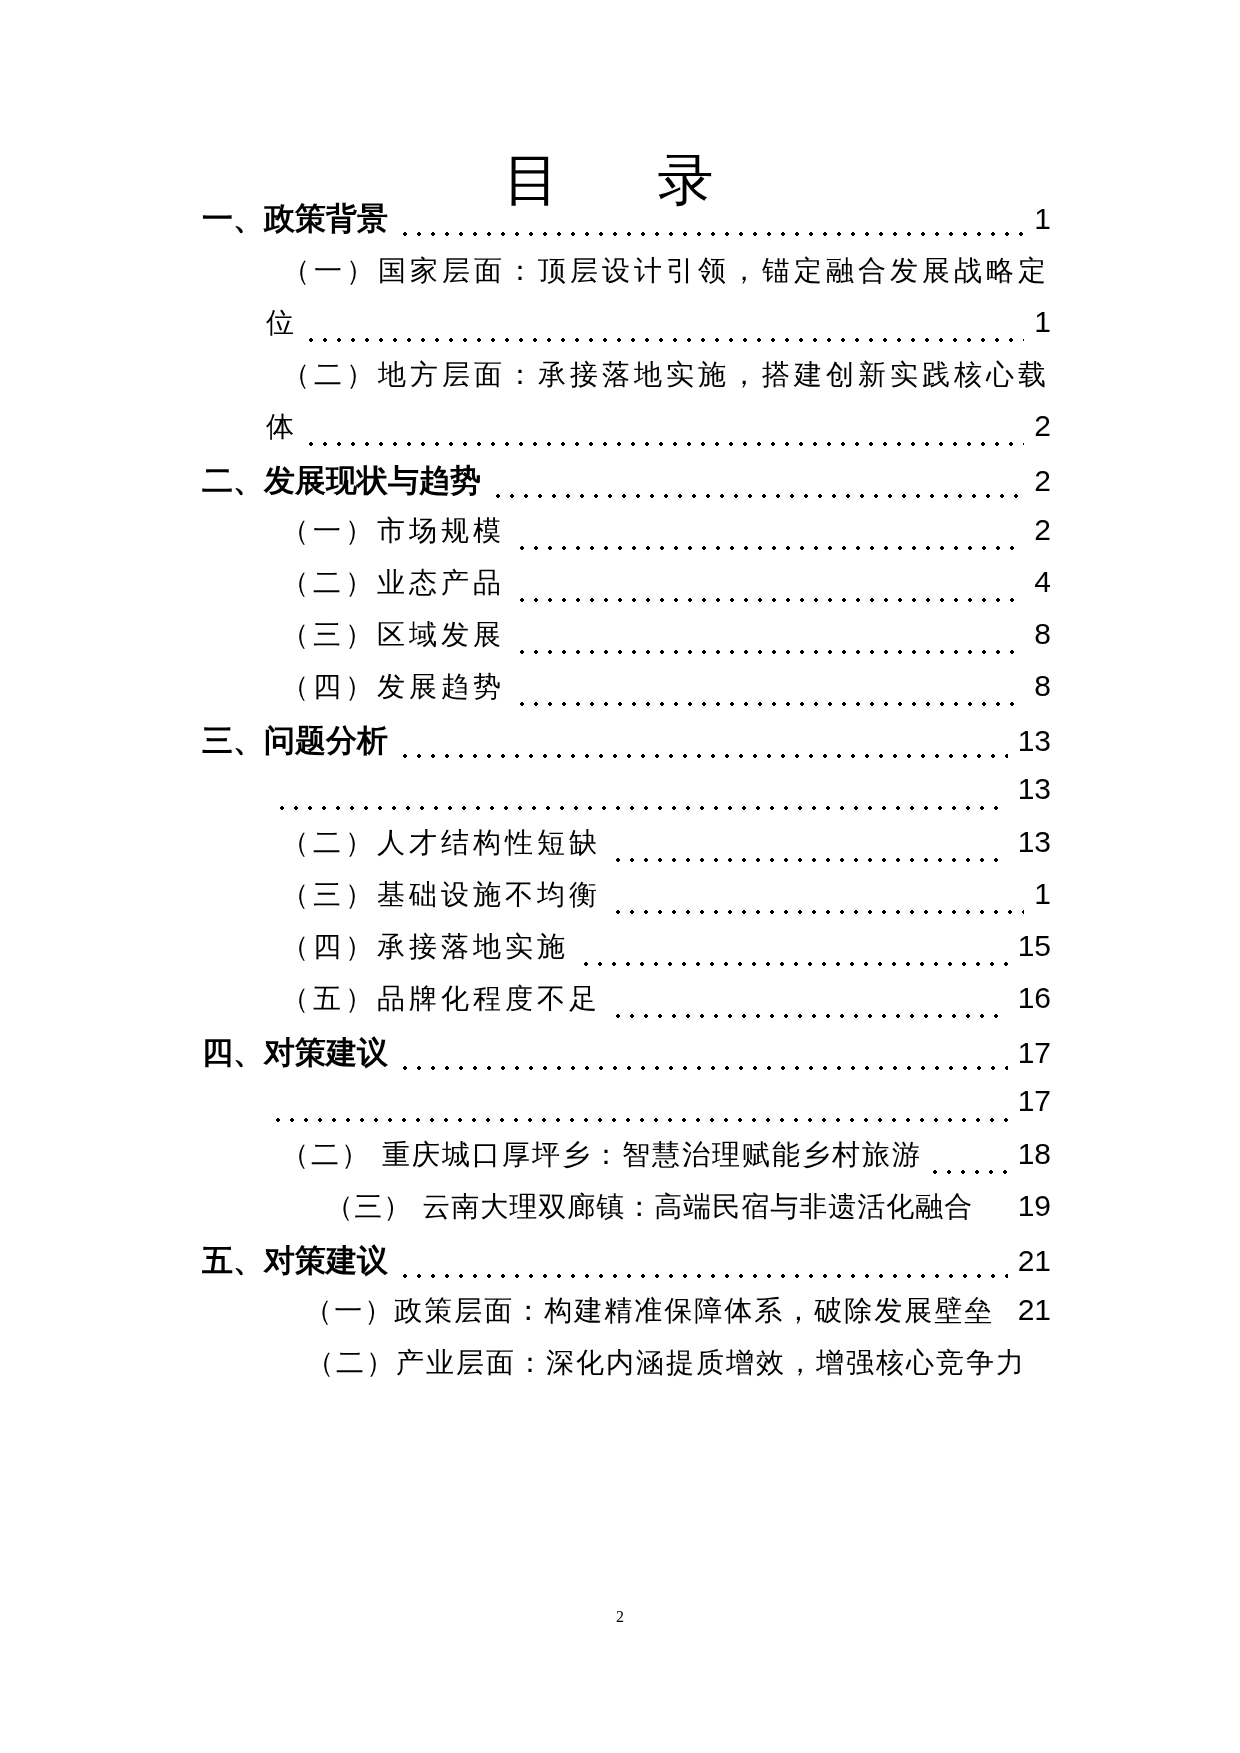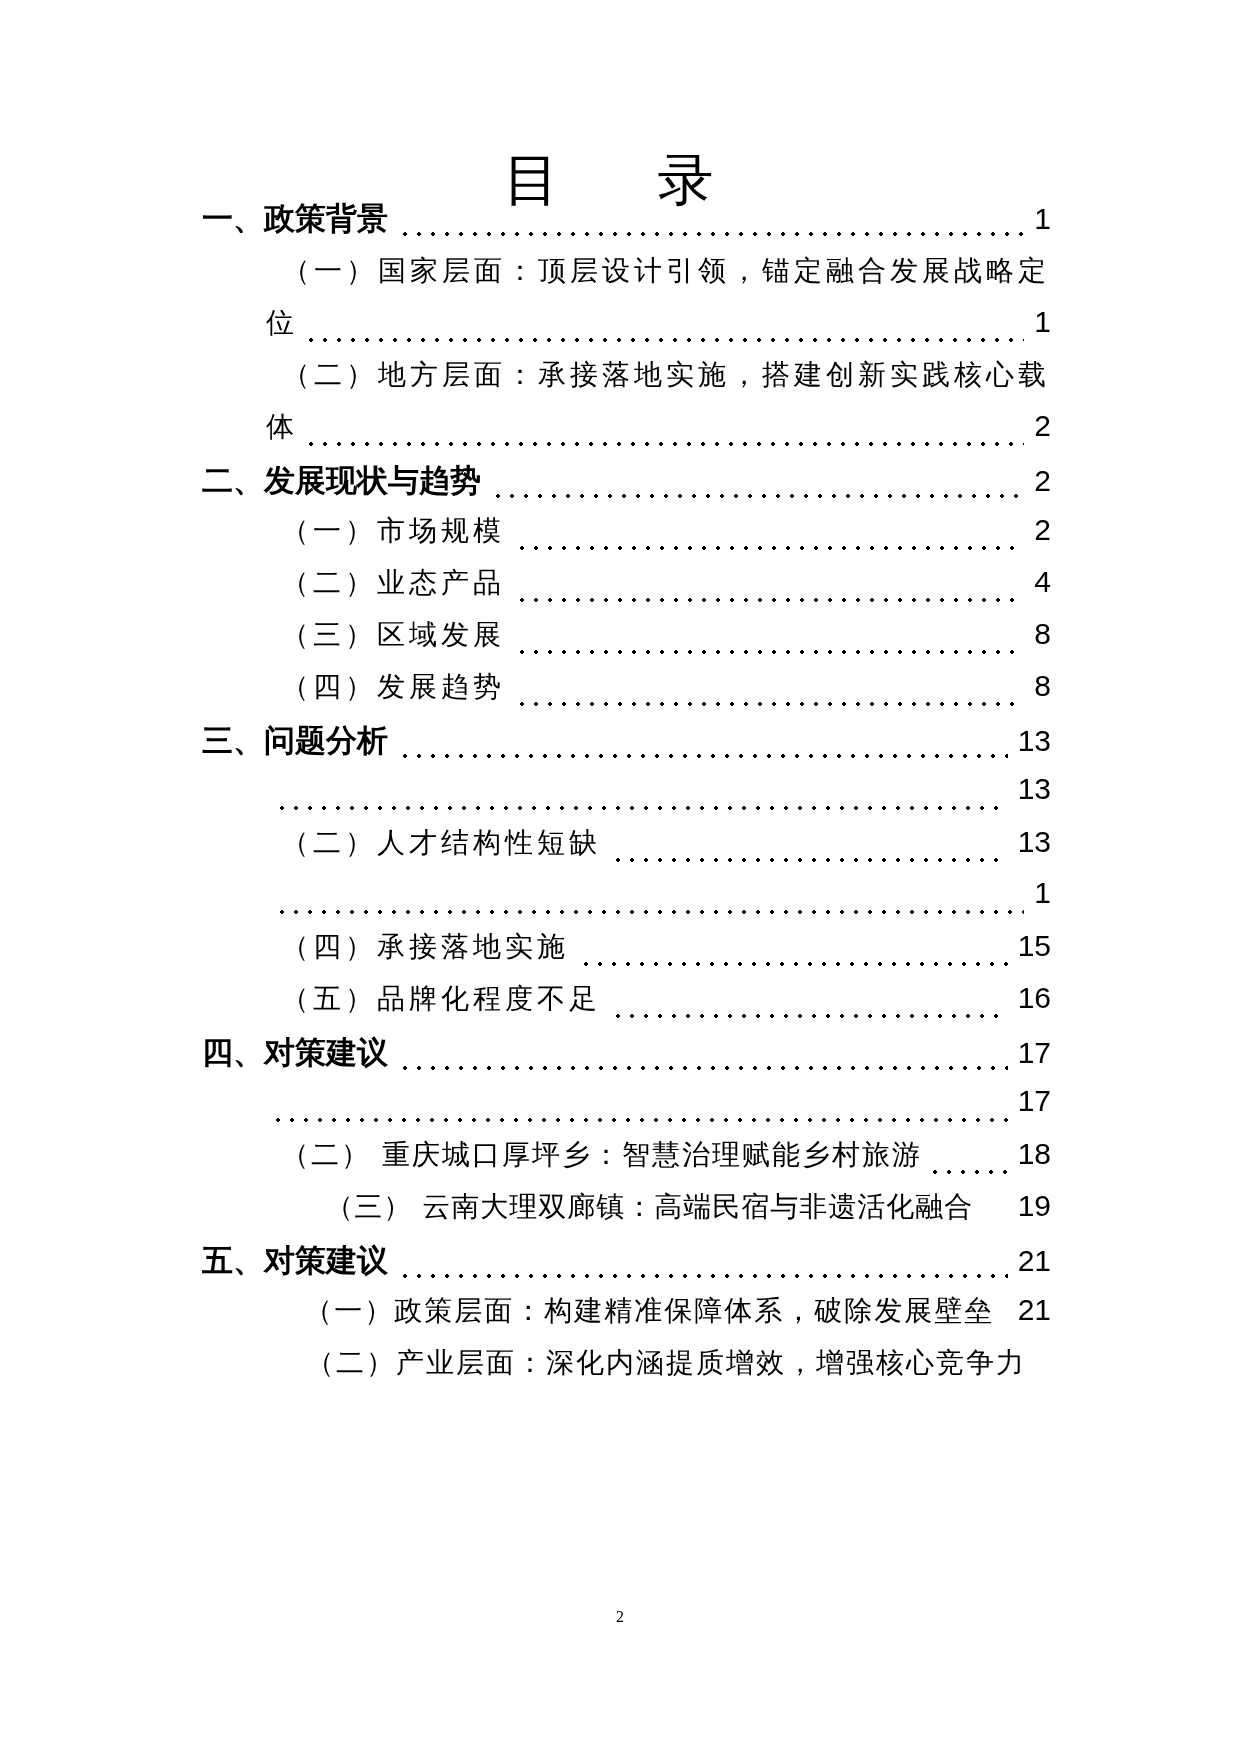--- a/index.html
+++ b/index.html
@@ -99,20 +99,21 @@
     <div class="row l2" style="top:772px">
       <span class="leader"></span>
       <span class="page-num">13</span>
     </div>
     <div class="row l2" style="top:824px">
       <span class="label">（二）人才结构性短缺</span>
       <span class="leader"></span>
       <span class="page-num">13</span>
     </div>
     <div class="row l2" style="top:876px">
+      <span class="label">（三）基础设施不均衡</span>
       <span class="leader"></span>
       <span class="page-num">1</span>
     </div>
     <div class="row l2" style="top:928px">
       <span class="label">（四）承接落地实施</span>
       <span class="leader"></span>
       <span class="page-num">15</span>
     </div>
     <div class="row l2" style="top:980px">
       <span class="label">（五）品牌化程度不足</span>

